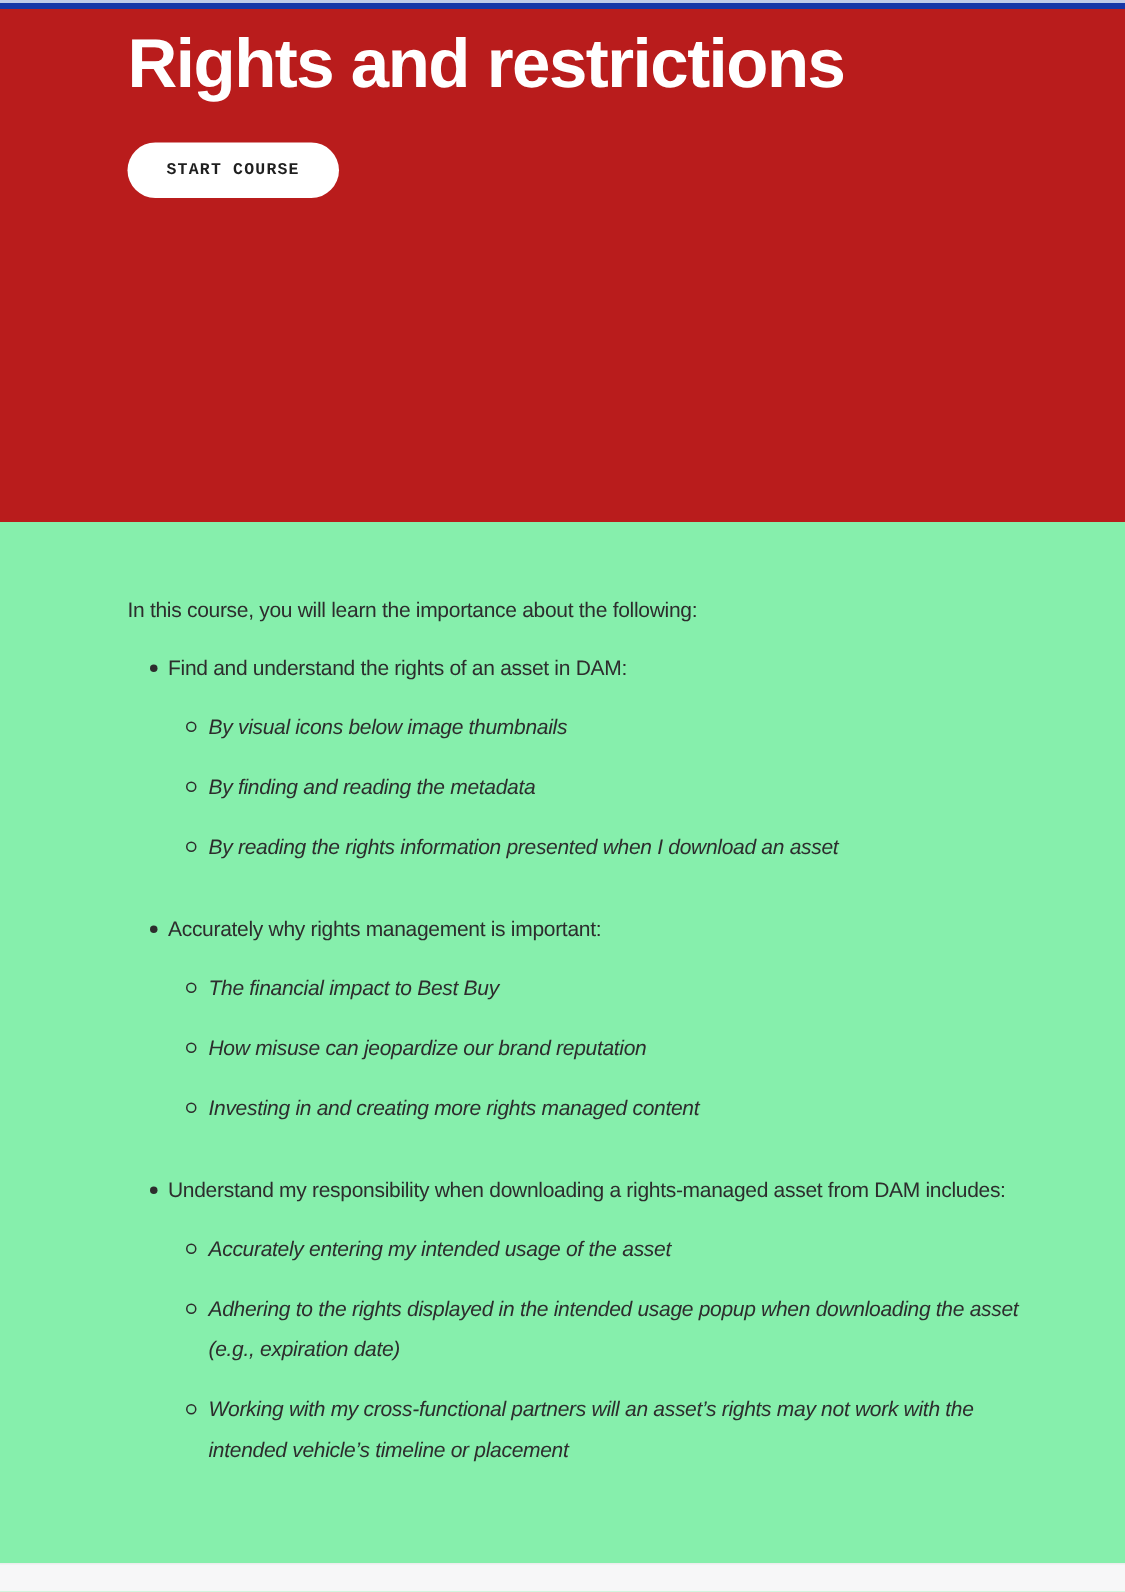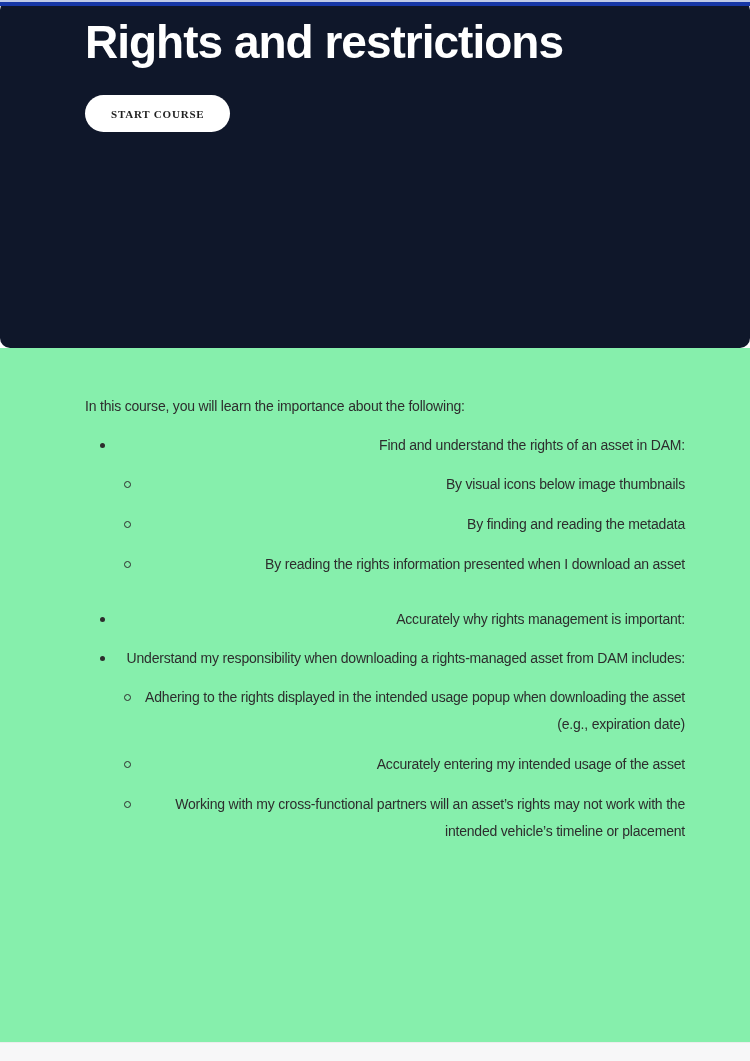--- a/index.html
+++ b/index.html
@@ -41,48 +41,48 @@
     display: inline-flex;
     align-items: center;
     justify-content: center;
     margin-top: 24px;
     height: 37px;
     padding: 0 26px;
     background: #ffffff;
     color: #1f1f1f;
     border: none;
     border-radius: 19px;
-    font-family: Liberation Serif, serif;
+    font-family: Liberation Mono, monospace;
     font-size: 11px;
     font-weight: 700;
     letter-spacing: 0.8px;
     cursor: pointer;
   }
 
   
   .content {
     flex: 1 1 auto;
     background: #86efac;
     padding: 45px 65px 0 85px;
   }
   .content-inner { width: 600px; color: #2d2d2d; font-size: 14px; line-height: 27px; letter-spacing: -0.2px; }
   .lead { margin-bottom: 12px; }
 
-  ul.outline, ul.sub-list { list-style: none; text-align: right; }
+  ul.outline, ul.sub-list { list-style: none; }
   li.group { position: relative; }
   li.group::before {
     content: '';
     position: absolute;
     left: 15px; top: 11px;
     width: 5px; height: 5px;
     border-radius: 50%;
     background: #2d2d2d;
   }
   .group-text { margin-left: 27px; margin-bottom: 12px; }
-  ul.sub-list { margin-bottom: 28px; }
+  ul.sub-list { margin-bottom: 28px; font-style: italic; }
   li.sub-item {
     position: relative;
     margin-left: 54px;
     margin-bottom: 13px;
   }
   li.sub-item::before {
     content: '';
     position: absolute;
     left: -15px; top: 10px;
     width: 5px; height: 5px;
@@ -94,21 +94,21 @@
   
   .footer-strip {
     flex: 0 0 19px;
     background: #f7f7f8;
     border-top: 1px solid #ededee;
   }
 </style>
 </head>
 <body>
 
-<div class="hero" style="background: #0f172a; border-radius: 10px;">
+<div class="hero" style="background: #b91c1c;">
   <div class="hero-top-line"></div>
   <div class="hero-top-shade"></div>
   <h1 class="course-title">
       <div>Rights and restrictions</div>
     </h1>
   <button class="start-button">START COURSE</button>
 </div>
 
 <div class="content">
   <div class="content-inner">
@@ -117,26 +117,31 @@
         <li class="group">
           <div class="group-text">Find and understand the rights of an asset in DAM:</div>
           <ul class="sub-list">
             <li class="sub-item">By visual icons below image thumbnails</li>
             <li class="sub-item">By finding and reading the metadata</li>
             <li class="sub-item">By reading the rights information presented when I download an asset</li>
           </ul>
         </li>
         <li class="group">
           <div class="group-text">Accurately why rights management is important:</div>
+          <ul class="sub-list">
+            <li class="sub-item">The financial impact to Best Buy</li>
+            <li class="sub-item">How misuse can jeopardize our brand reputation</li>
+            <li class="sub-item">Investing in and creating more rights managed content</li>
+          </ul>
         </li>
         <li class="group">
           <div class="group-text">Understand my responsibility when downloading a rights-managed asset from DAM includes:</div>
           <ul class="sub-list">
+            <li class="sub-item">Accurately entering my intended usage of the asset</li>
             <li class="sub-item">Adhering to the rights displayed in the intended usage popup when downloading the asset (e.g., expiration date)</li>
-            <li class="sub-item">Accurately entering my intended usage of the asset</li>
             <li class="sub-item">Working with my cross-functional partners will an asset’s rights may not work with the intended vehicle’s timeline or placement</li>
           </ul>
         </li>
       </ul>
   </div>
 </div>
 
 <div class="footer-strip" style="background: rgb(247, 247, 248);"></div>
 
 </body></html>

